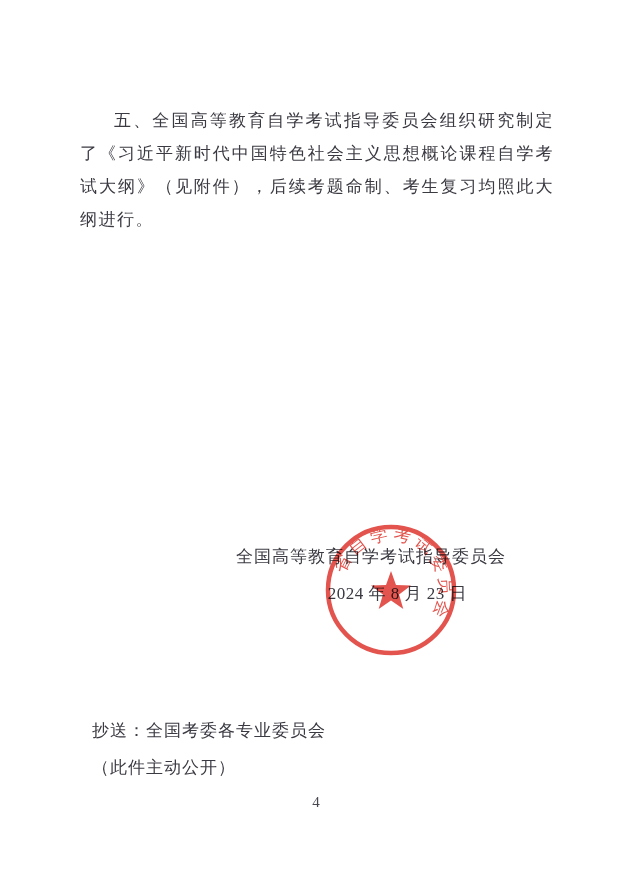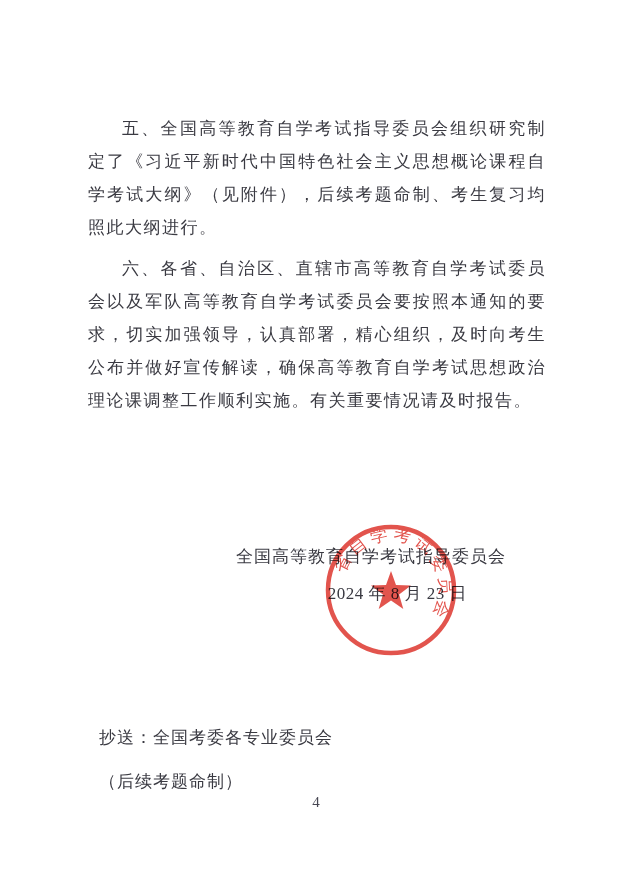--- a/index.html
+++ b/index.html
@@ -21,21 +21,21 @@
     position: absolute;
     left: 80px;
     top: 104px;
     width: 474px;
     font-size: 17px;
     line-height: 33px;
     letter-spacing: 1.5px;
     text-align: justify;
   }
   .doc-body p {
-    margin: 8px;
+    margin: 0;
     text-indent: 2em;
   }
   .doc-body p.attachment {
     margin-top: 22px;
   }
   .signature-block {
     position: absolute;
     left: 80px;
     top: 546px;
     width: 474px;
@@ -66,58 +66,57 @@
   .footer-block {
     position: absolute;
     left: 88px;
     top: 710px;
     width: 460px;
     font-size: 17px;
     line-height: 33px;
     letter-spacing: 1px;
   }
   .footer-block div {
-    margin: 11px;
+    margin: 4px;
   }
   .page-number {
     position: absolute;
     left: 0;
     top: 794px;
     width: 100%;
     text-align: center;
     font-size: 15px;
     color: #474752;
   }
 </style>
 </head>
 <body>
 
 <div class="page">
 
   <div class="doc-body">
     <p>五、全国高等教育自学考试指导委员会组织研究制定了《习近平新时代中国特色社会主义思想概论课程自学考试大纲》（见附件），后续考题命制、考生复习均照此大纲进行。</p>
-    <p>六、各省、自治区、直辖市高等教育自学考试委员会以及军队高等教育自学考试委员会要按照本通知的要求，切实加强领导，认真部署，精心组织，及时向考生公布并做好宣传解读，确保高等教育自学考试思想政治理论课调整工作顺利实施。有关重要情况请及时报告。</p>
   </div>
 
   <div class="signature-block">
     <div class="signature-org">全国高等教育自学考试指导委员会</div>
     <div class="signature-date">2024 年 8 月 23 日</div>
   </div>
 
   <svg class="seal" viewBox="0 0 138 140" xmlns="http://www.w3.org/2000/svg">
     <defs>
       <path id="sealArc" d="M 21.7 56.3 A 49 49 0 1 1 109.1 97.1" fill="none"></path>
     </defs>
     <circle cx="69" cy="70" r="63" fill="none" stroke="#e0453e" stroke-width="4.5"></circle>
     <polygon fill="#e0453e" points="69,51 74,65.1 88.97,65.5 77.1,74.6 81.3,89 69,80.5 56.7,89 60.9,74.6 49,65.5 64,65.1"></polygon>
     <text font-size="17" fill="#e0453e" font-family="Liberation Serif, DejaVu Serif, serif">
       <textPath href="#sealArc" startOffset="2" textLength="166" lengthAdjust="spacing">省自学考试委员会</textPath>
     </text>
   </svg>
 
   <div class="footer-block">
     <div>抄送：全国考委各专业委员会</div>
-    <div>（后续考题命制）</div>
+    <div>（此件主动公开）</div>
   </div>
 
   <div class="page-number">4</div>
 
 </div>
 
 </body></html>

